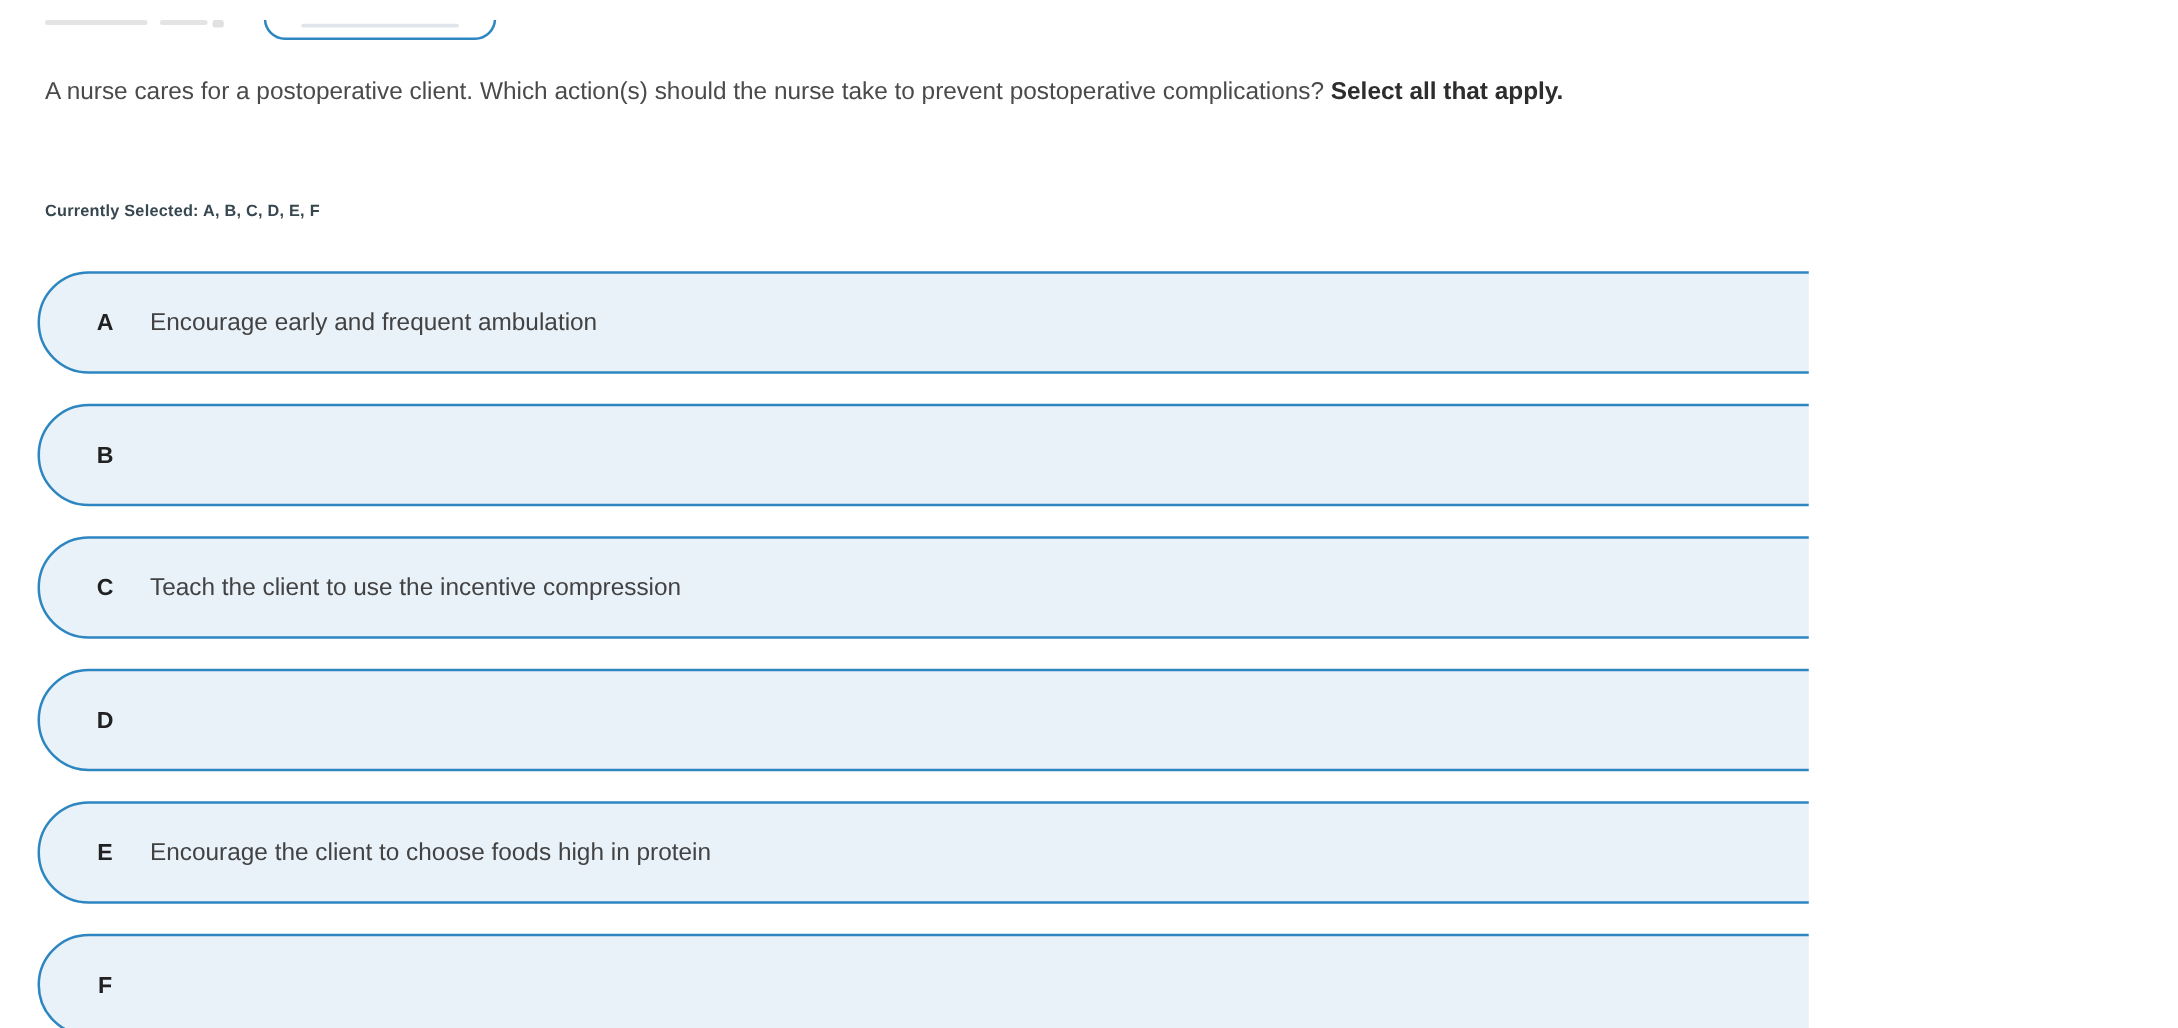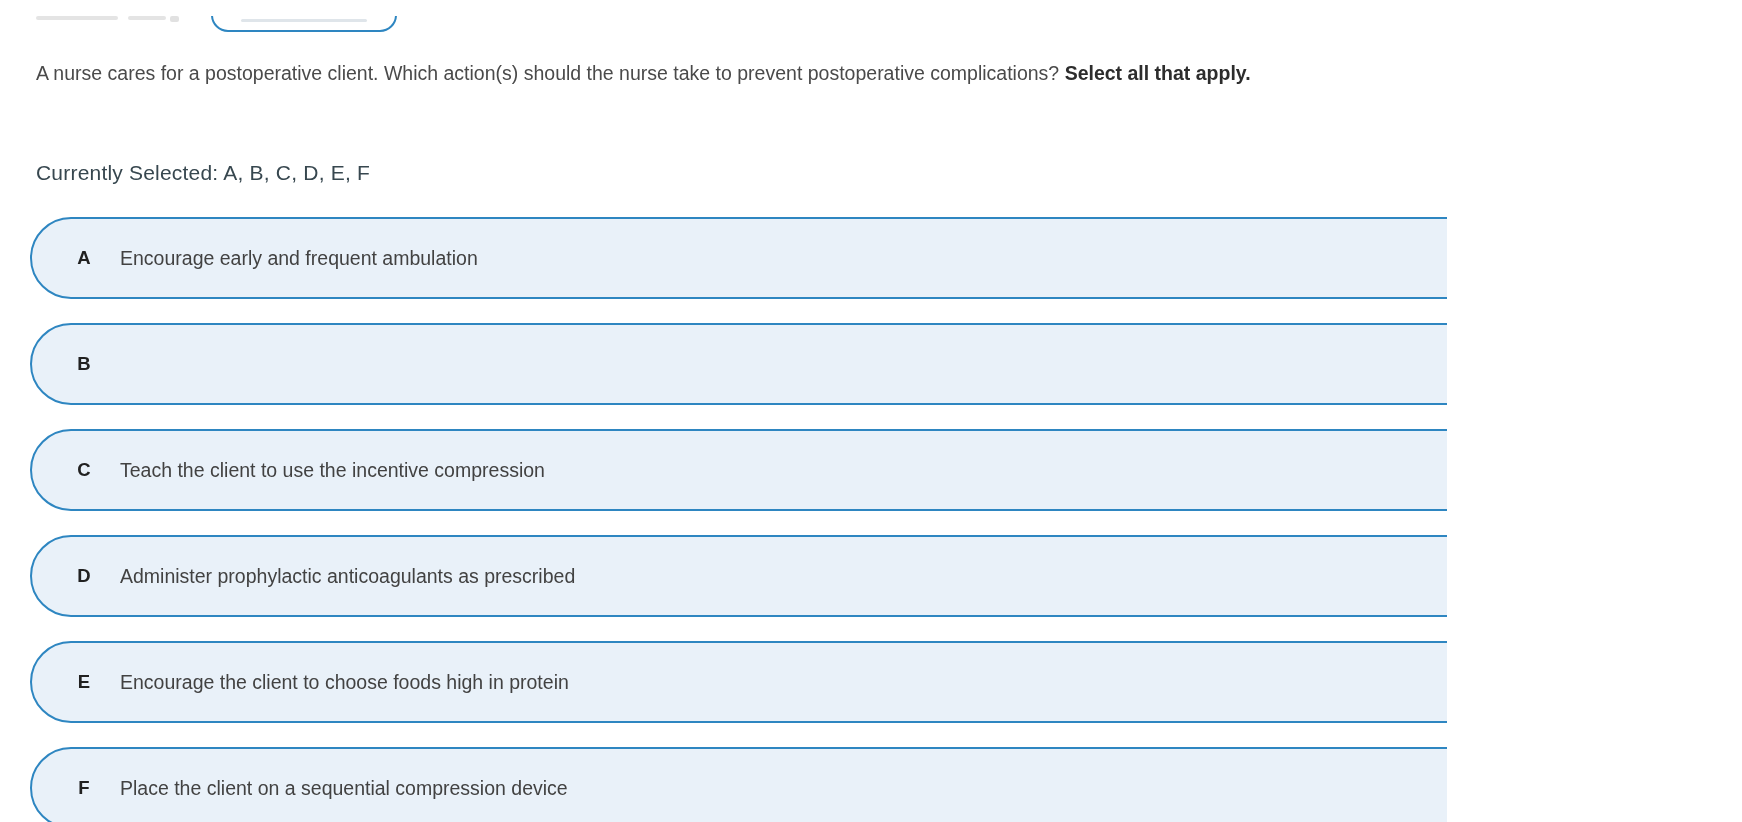--- a/index.html
+++ b/index.html
@@ -63,22 +63,22 @@
   .question strong {
     color: var(--question-emphasis, #2d2d2d);
     font-weight: 700;
   }
 
   
   .status {
     position: absolute;
     left: 36px;
     top: 145px;
-    font-size: 21px;
-    font-weight: 400;
+    font-size: 13px;
+    font-weight: 700;
     color: var(--status-text, #37474f);
     letter-spacing: 0.2px;
   }
 
   
   .options {
     position: absolute;
     left: 30px;
     top: 201px;
     width: 1682px;
@@ -169,41 +169,39 @@
       <span class="text">Teach the client to use the incentive compression</span>
       <span class="check">
         <svg width="26" height="20" viewBox="0 0 26 20">
             <polyline points="2,11 10,18 24,2" fill="none" stroke="currentColor" stroke-width="2.6" stroke-linecap="round" stroke-linejoin="round"></polyline>
           </svg>
       </span>
     </div>
 
     <div class="option">
       <span class="letter">D</span>
-      <span class="text">Administer prophylactic anticoagulants as prescribed</span>
       <span class="check">
         <svg width="26" height="20" viewBox="0 0 26 20">
             <polyline points="2,11 10,18 24,2" fill="none" stroke="currentColor" stroke-width="2.6" stroke-linecap="round" stroke-linejoin="round"></polyline>
           </svg>
       </span>
     </div>
 
     <div class="option">
       <span class="letter">E</span>
       <span class="text">Encourage the client to choose foods high in protein</span>
       <span class="check">
         <svg width="26" height="20" viewBox="0 0 26 20">
             <polyline points="2,11 10,18 24,2" fill="none" stroke="currentColor" stroke-width="2.6" stroke-linecap="round" stroke-linejoin="round"></polyline>
           </svg>
       </span>
     </div>
 
     <div class="option">
       <span class="letter">F</span>
-      <span class="text">Place the client on a sequential compression device</span>
       <span class="check">
         <svg width="26" height="20" viewBox="0 0 26 20">
             <polyline points="2,11 10,18 24,2" fill="none" stroke="currentColor" stroke-width="2.6" stroke-linecap="round" stroke-linejoin="round"></polyline>
           </svg>
       </span>
     </div>
 
   </div>
 </div>
 

